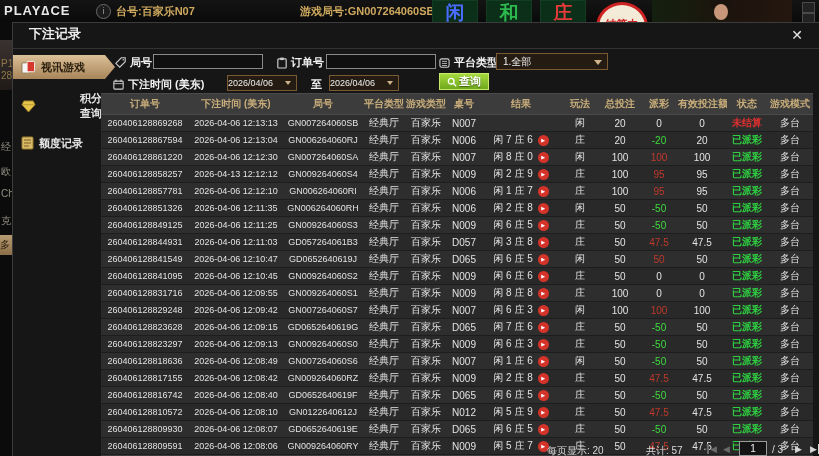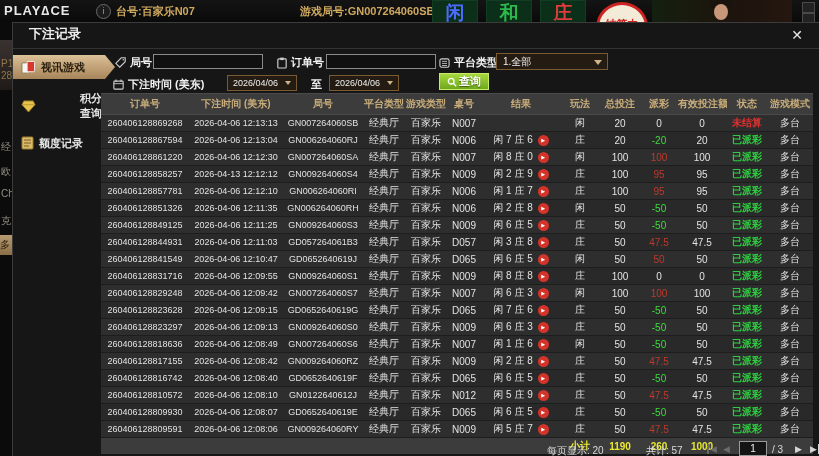--- a/index.html
+++ b/index.html
@@ -56,21 +56,21 @@
     color:#eee;font-size:10px;padding:0 3px;}
   #lbl-round{left:14px;top:6px;} #in-round{left:52px;top:5px;}
   #lbl-order{left:176px;top:6px;} #in-order{left:225px;top:5px;}
   #lbl-platform{left:338px;top:6px;}
   #sel-platform{position:absolute;left:395px;top:4px;width:112px;height:17px;background:#241c12;border:1px solid #7a5a32;
     box-sizing:border-box;color:#eee;font-size:10px;line-height:15px;padding-left:6px;cursor:pointer;}
   .caret{position:absolute;right:5px;top:6px;width:0;height:0;border-left:4px solid transparent;
     border-right:4px solid transparent;border-top:5px solid #cdb28a;}
   #lbl-time{left:12px;top:28px;}
   .datebox{position:absolute;top:26px;width:70px;height:16px;background:#241c12;border:1px solid #7a5a32;box-sizing:border-box;
-    color:#eee;font-size:9px;line-height:14px;padding-left:5px;cursor:pointer;}
+    color:#eee;font-size:9px;line-height:14px;cursor:pointer;}
   #date-from{left:126px;} #date-to{left:228px;}
   .datebox .caret{top:5px;border-left-width:3px;border-right-width:3px;border-top-width:4px;}
   #lbl-to{left:210px;top:28px;}
   #btn-query{position:absolute;left:338px;top:24px;width:50px;height:17px;background:linear-gradient(#a6d93e,#6fa81c);
     border:1px solid #c6e96a;box-sizing:border-box;color:#fff;font-size:11px;font-weight:bold;display:flex;align-items:center;
     justify-content:center;gap:2px;cursor:pointer;text-shadow:0 1px 1px #3a5a08;}
 
   
   #table-wrap{position:absolute;left:0;top:44px;width:712px;}
   table{border-collapse:collapse;table-layout:fixed;width:712px;font-size:10px;}
@@ -442,20 +442,40 @@
       </span>
     </td>
     <td>闲</td>
     <td>50</td>
     <td class="pos">50</td>
     <td>50</td>
     <td class="st-green">已派彩</td>
     <td>多台</td>
   </tr>
 
+  <tr>
+    <td class="c-order">260406128841095</td>
+    <td class="c-time">2026-04-06 12:10:45</td>
+    <td class="c-round">GN009264060S2</td>
+    <td>经典厅</td>
+    <td>百家乐</td>
+    <td>N009</td>
+    <td>
+      <span class="res-cell">
+        <span>闲 6 庄 6</span>
+        <span class="play"></span>
+      </span>
+    </td>
+    <td>庄</td>
+    <td>50</td>
+    <td class="zero">0</td>
+    <td>0</td>
+    <td class="st-green">已派彩</td>
+    <td>多台</td>
+  </tr>
 
   <tr>
     <td class="c-order">260406128831716</td>
     <td class="c-time">2026-04-06 12:09:55</td>
     <td class="c-round">GN009264060S1</td>
     <td>经典厅</td>
     <td>百家乐</td>
     <td>N009</td>
     <td>
       <span class="res-cell">

